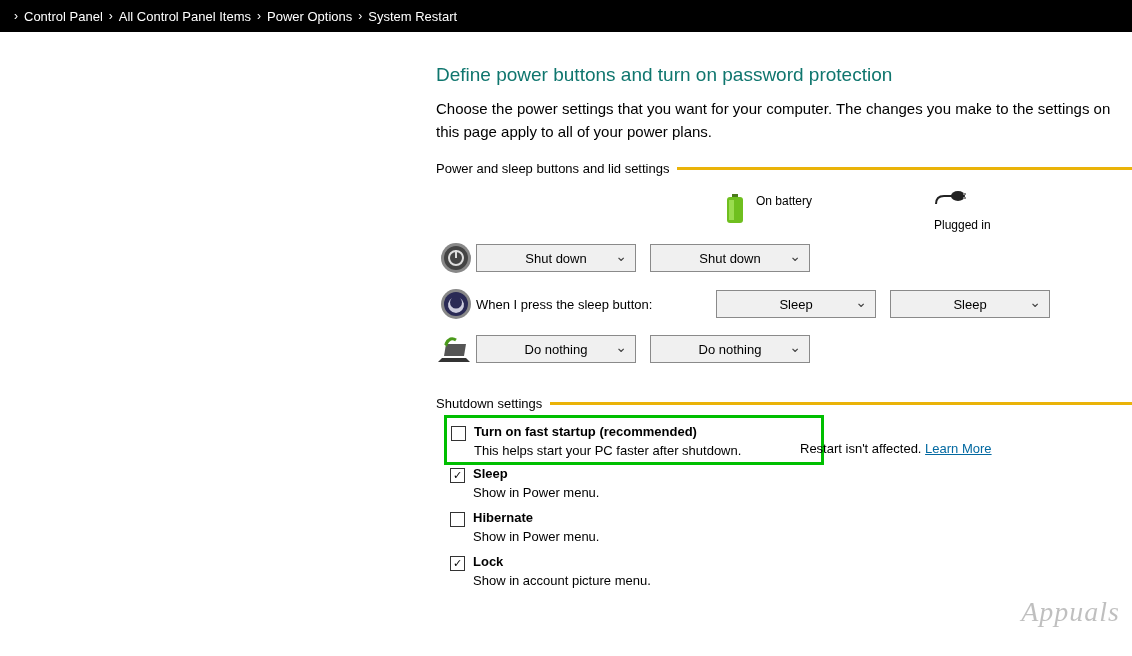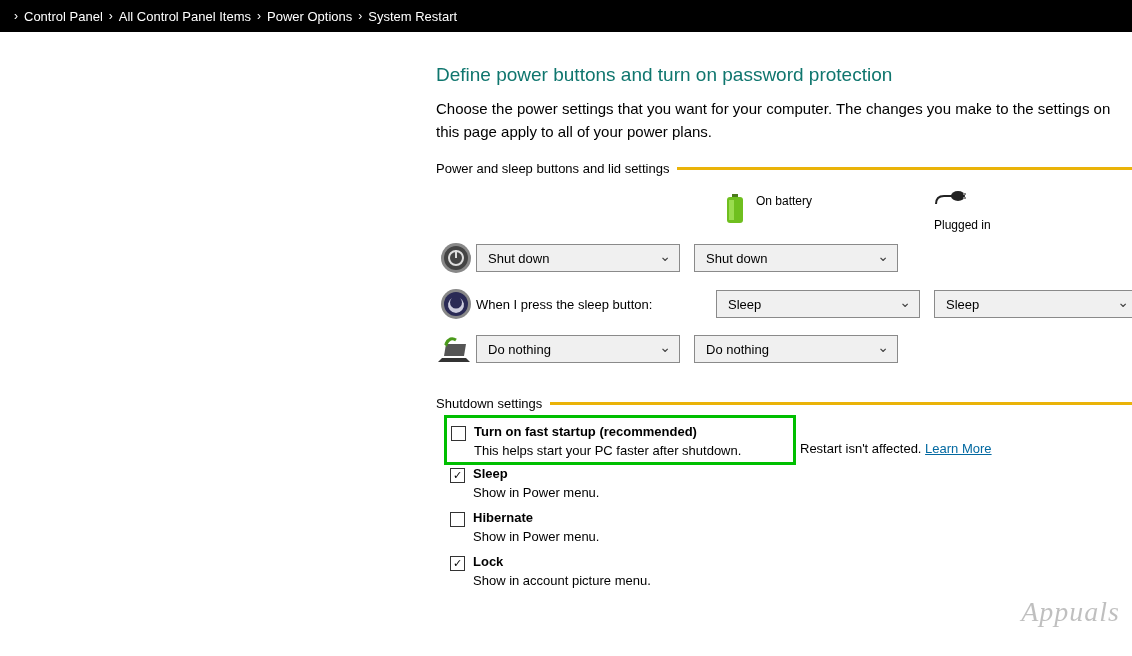--- a/index.html
+++ b/index.html
@@ -12,29 +12,29 @@
     .intro { font-size: 15px; line-height: 1.5; margin-bottom: 18px; max-width: 690px; }
     fieldset.section { border: none; border-top: 3px solid #eab308; margin: 0 0 18px 0; padding: 0; }
     fieldset.section > legend { font-size: 13px; padding-right: 8px; }
     .header-row { display: flex; align-items: center; margin: 10px 0 10px 288px; }
     .hcol { display: flex; gap: 10px; width: 196px; }
     .hcol + .hcol { margin-left: 14px; flex-direction: column; }
     .row { display: flex; align-items: center; margin-bottom: 14px; }
     .row .ic { width: 40px; display: flex; justify-content: center; }
     .row .label { width: 240px; font-size: 13px; }
     .dd { display: flex; gap: 14px; }
-    .select { position: relative; width: 204px; height: 28px; border: 1px solid #8a8a8a; background: #f0f0f0; display: flex; align-items: center; padding: 0 11px; font-size: 13px; }
+    .select { position: relative; width: 160px; height: 28px; border: 1px solid #8a8a8a; background: #f0f0f0; display: flex; align-items: center; padding: 0 11px; font-size: 13px; justify-content: center; }
     .select::after { content: "⌄"; position: absolute; right: 8px; top: 3px; font-size: 14px; color: #444; }
     .shutdown { padding-left: 14px; }
     .chk-row { display: flex; align-items: flex-start; margin-bottom: 2px; gap: 8px; }
     .cb { width: 15px; height: 15px; border: 1px solid #333; background: #fff; flex-shrink: 0; margin-top: 2px; display:flex; align-items:center; justify-content:center; font-size:11px; }
     .chk-label { font-size: 13px; font-weight: bold; }
     .chk-sub { font-size: 13px; margin: 0 0 10px 23px; }
     .link { color: #0369a1; text-decoration: underline; cursor: pointer; }
-    .highlight-box { border: 3px solid #00bf00; padding: 6px 4px 4px 4px; margin: 4px 0 6px -6px; width: 352px; }
+    .highlight-box { border: 3px solid #00bf00; padding: 6px 4px 4px 4px; margin: 4px 0 6px -6px; width: 380px; }
     .highlight-box .chk-sub { margin-bottom: 0; }
     .after-highlight { font-size: 13px; margin: -30px 0 10px 350px; }
     .watermark { position: absolute; right: 12px; top: 596px; font-family: Georgia, serif; font-size: 28px; color: rgba(0,0,0,0.25); font-style: italic; letter-spacing: 1px; pointer-events: none; }
     .wmsrc { position: absolute; right: 8px; top: 672px; font-size: 10px; color: #888; }
     .batt-svg, .plug-img, .power-ic, .sleep-ic, .lid-ic { flex-shrink: 0; }
   </style>
 </head>
 <body>
 
 <div class="topbar">

